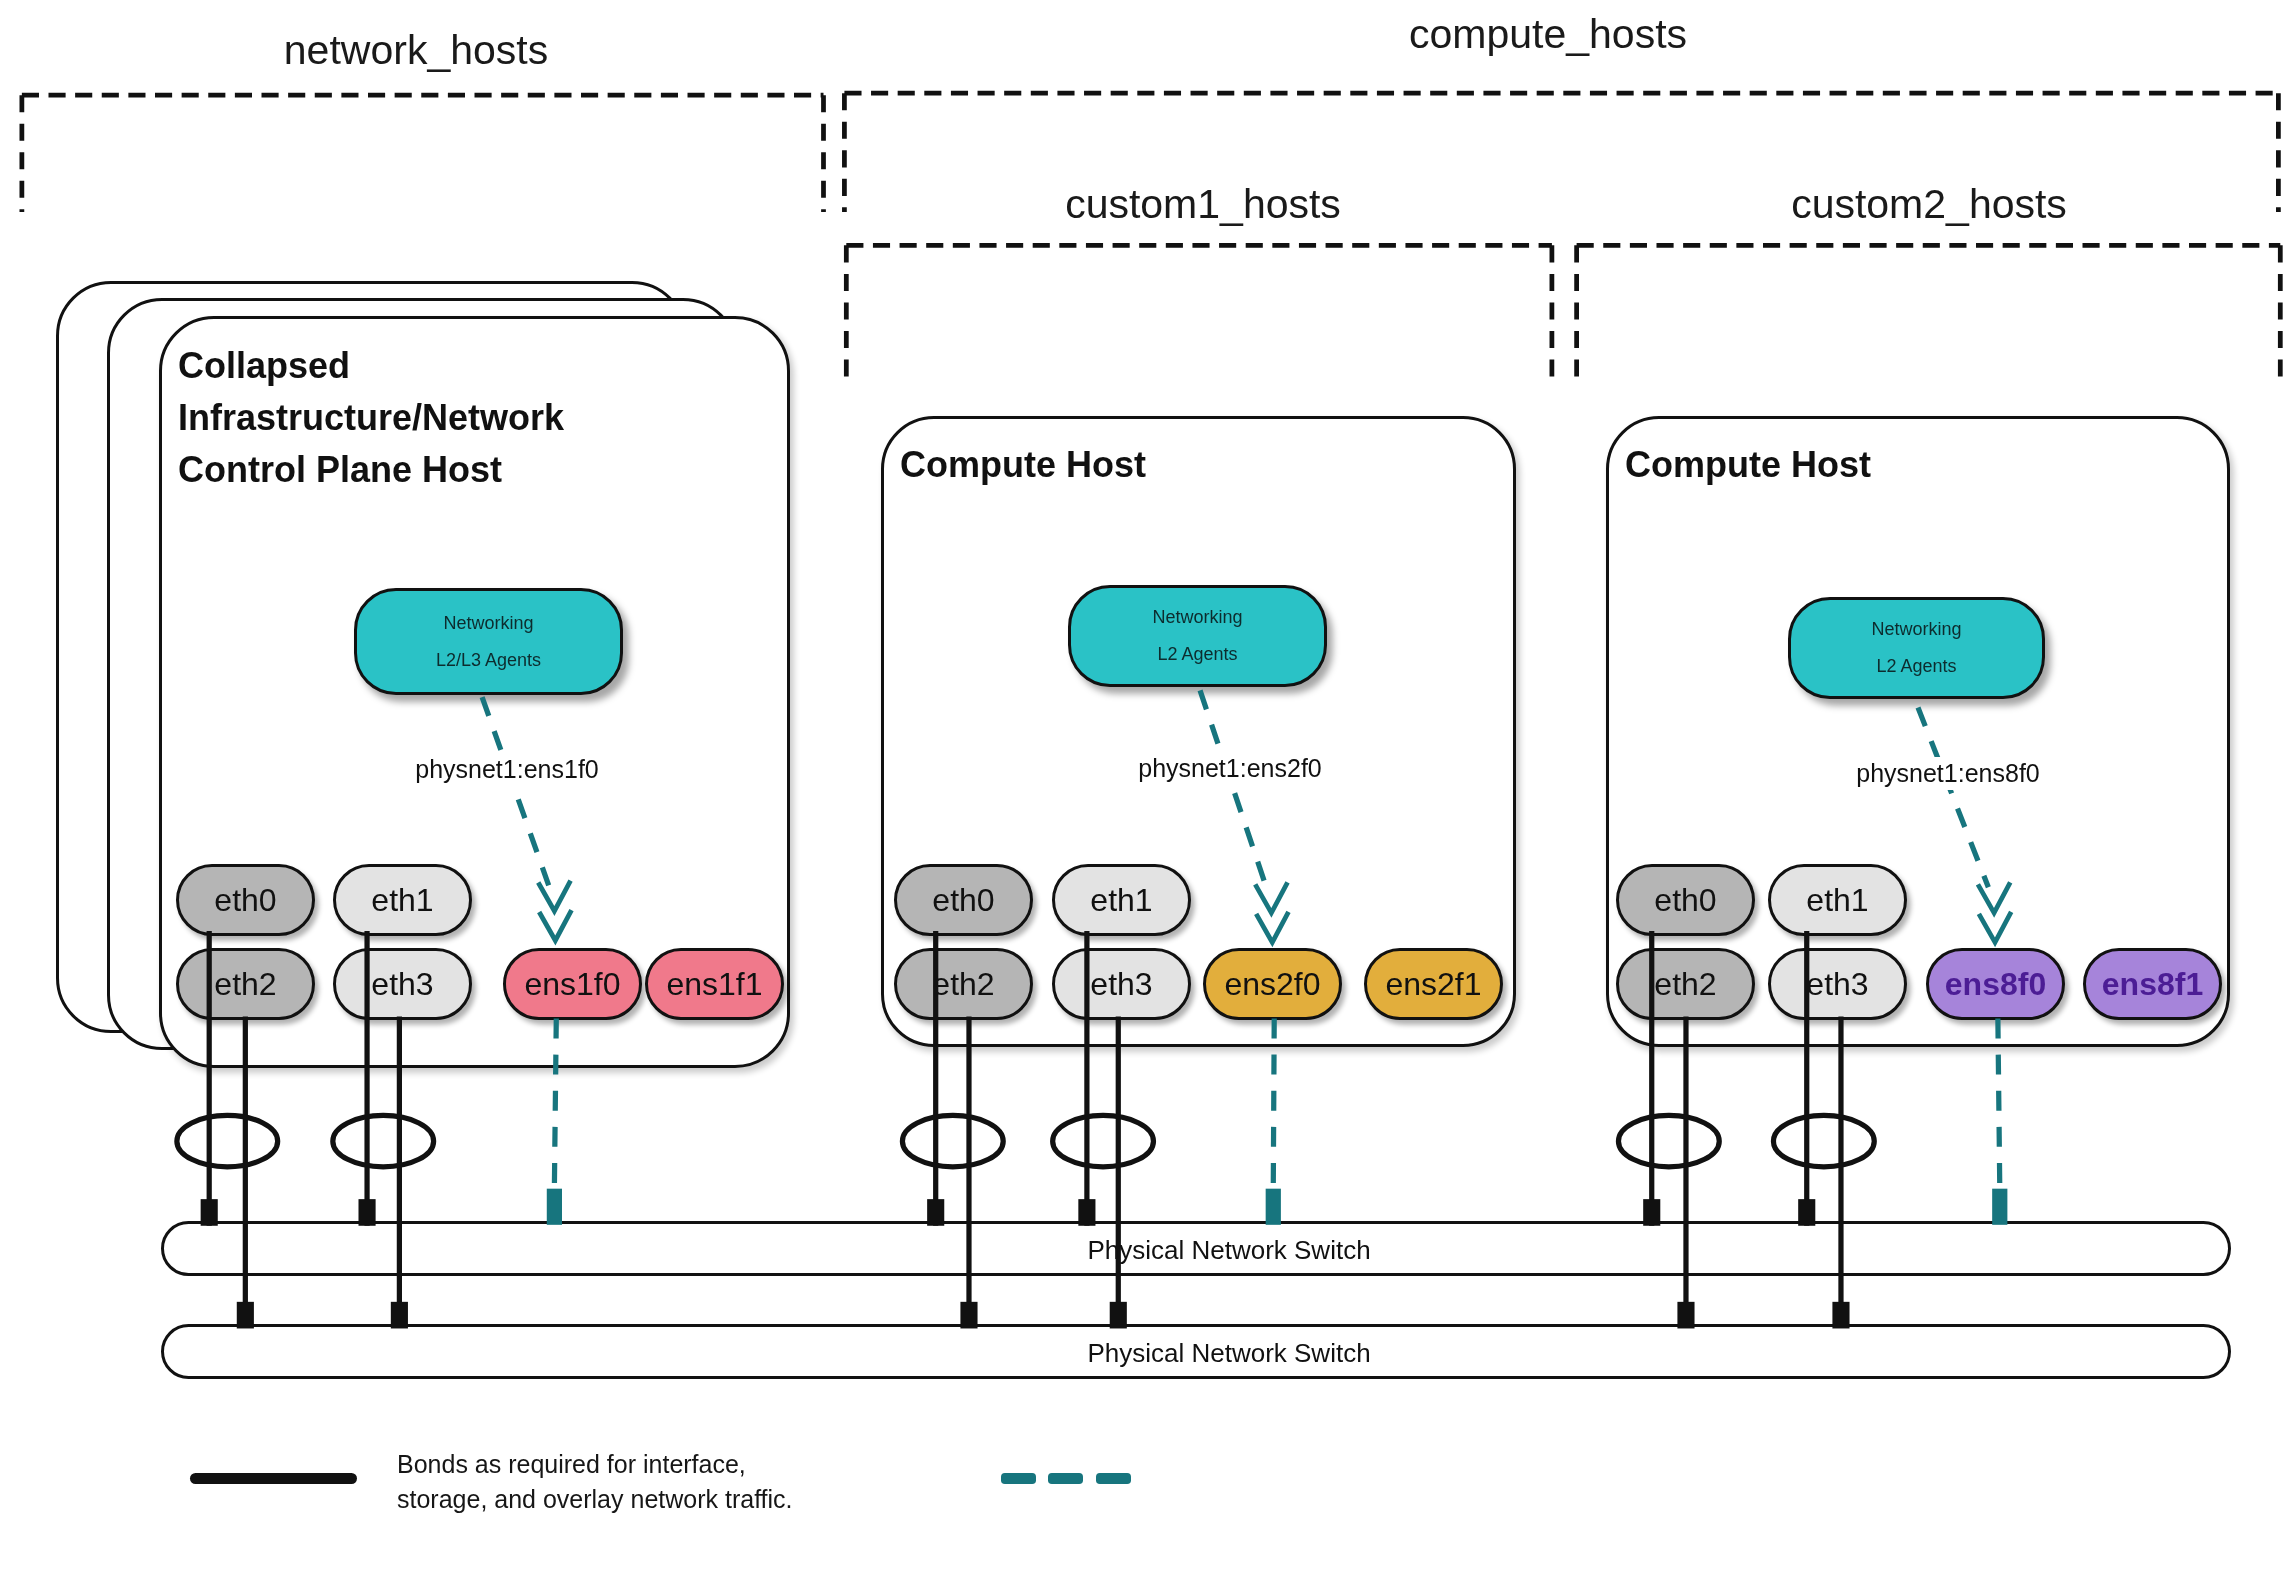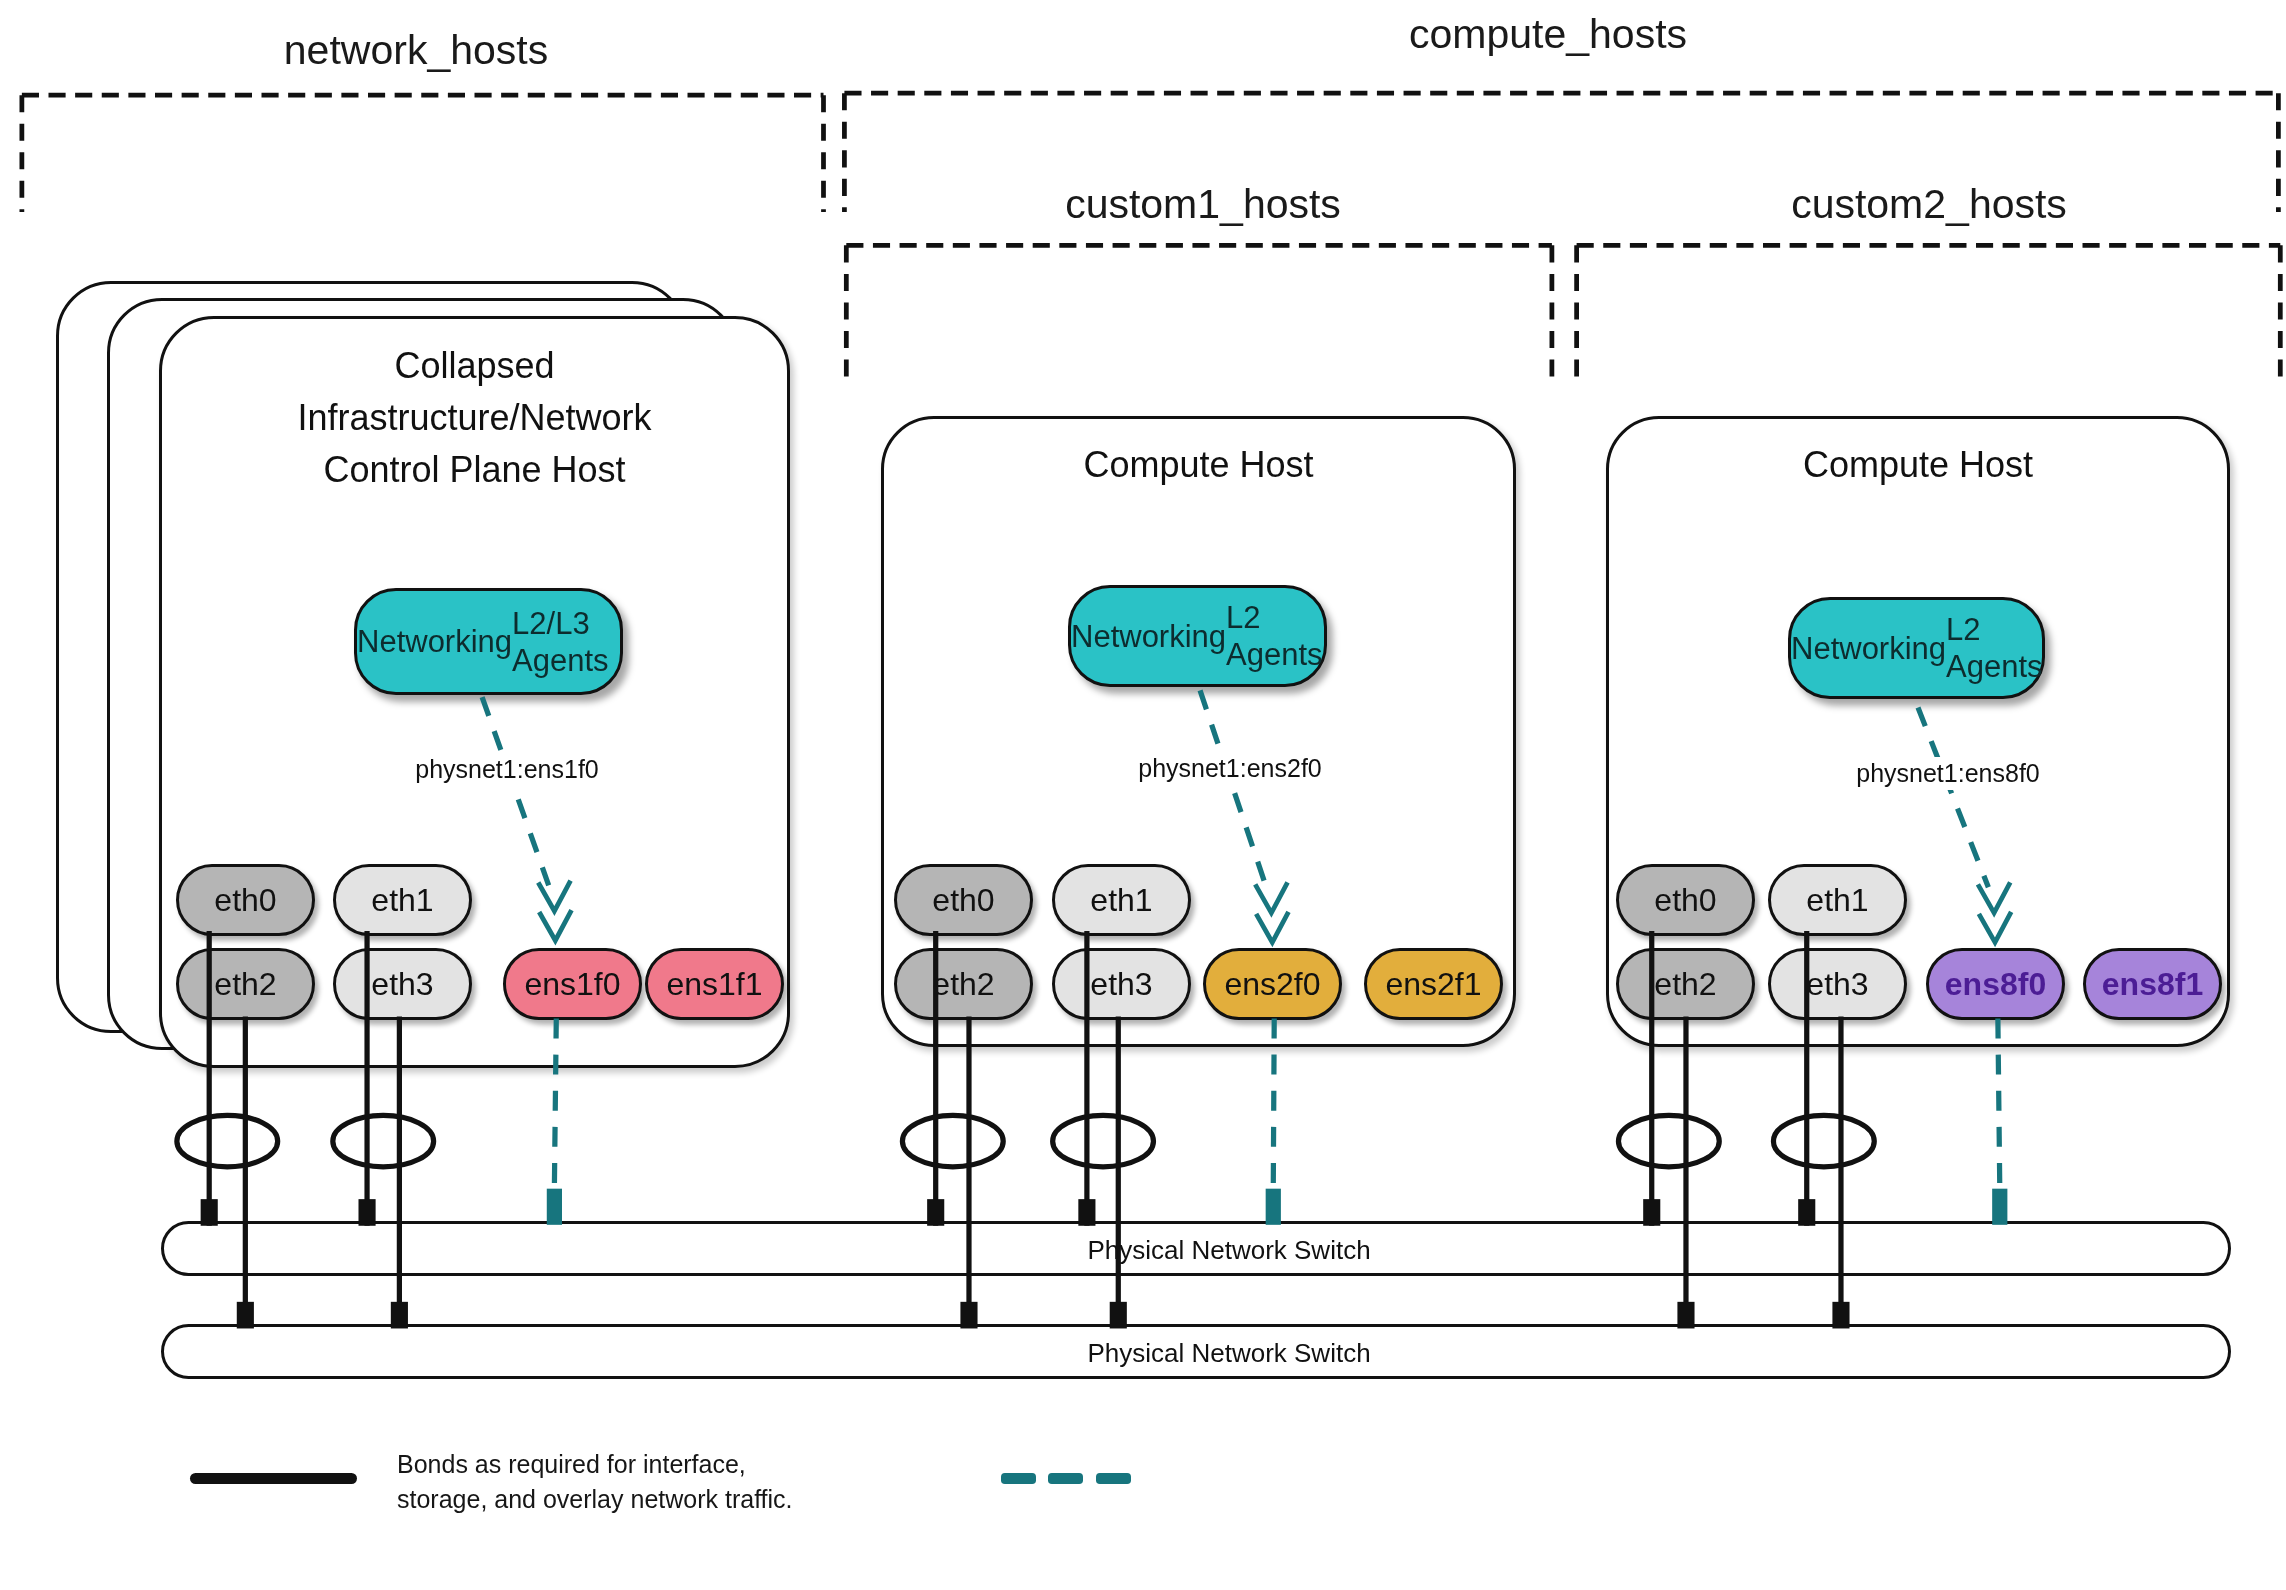--- a/index.html
+++ b/index.html
@@ -7,26 +7,26 @@
     position:relative;width:2286px;height:1590px;background:#ffffff;overflow:hidden;
     font-family:"Liberation Sans","DejaVu Sans",sans-serif;color:#111;
   }
   .layer{position:absolute;left:0;top:0;width:2286px;height:1590px;}
   svg.layer{pointer-events:none;}
 
   .group-title{position:absolute;transform:translateX(-50%);font-size:41px;color:#1a1a1a;white-space:nowrap;}
 
   .hostcard{position:absolute;width:631px;height:752px;background:#fff;border:3.8px solid #111;border-radius:55px;box-sizing:border-box;}
   .hostbox{position:absolute;background:#fff;border:3.8px solid #111;border-radius:53px;box-sizing:border-box;box-shadow:3.8px 4.8px 6.7px rgba(0,0,0,0.20);}
-  .host-title{position:absolute;text-align:center;font-weight:400;font-size:36px;line-height:52px;}
+  .host-title{position:absolute;text-align:left;font-weight:700;font-size:36px;line-height:52px;}
 
   .agent{
     position:absolute;border:3.8px solid #111;border-radius:42px;box-sizing:border-box;
-    display:flex;flex-direction:row;align-items:center;
-    font-size:31px;line-height:37px;color:#0d2c2e;box-shadow:5.7px 6.7px 7.6px rgba(0,0,0,0.35);
+    display:flex;flex-direction:column;align-items:center;justify-content:center;
+    font-size:18px;line-height:37px;color:#0d2c2e;box-shadow:5.7px 6.7px 7.6px rgba(0,0,0,0.35);
   }
 
   .pill{
     position:absolute;width:139px;height:72px;border:3.8px solid #111;border-radius:38px;box-sizing:border-box;
     display:flex;align-items:center;justify-content:center;font-size:32px;
     box-shadow:3.8px 4.8px 5.7px rgba(0,0,0,0.30);
   }
   .pill.light{color:#4c1d95;font-weight:bold;}
 
   .switchbar{position:absolute;left:161px;width:2070px;height:55px;background:#fff;border:3.8px solid #111;border-radius:30px;box-sizing:border-box;}

